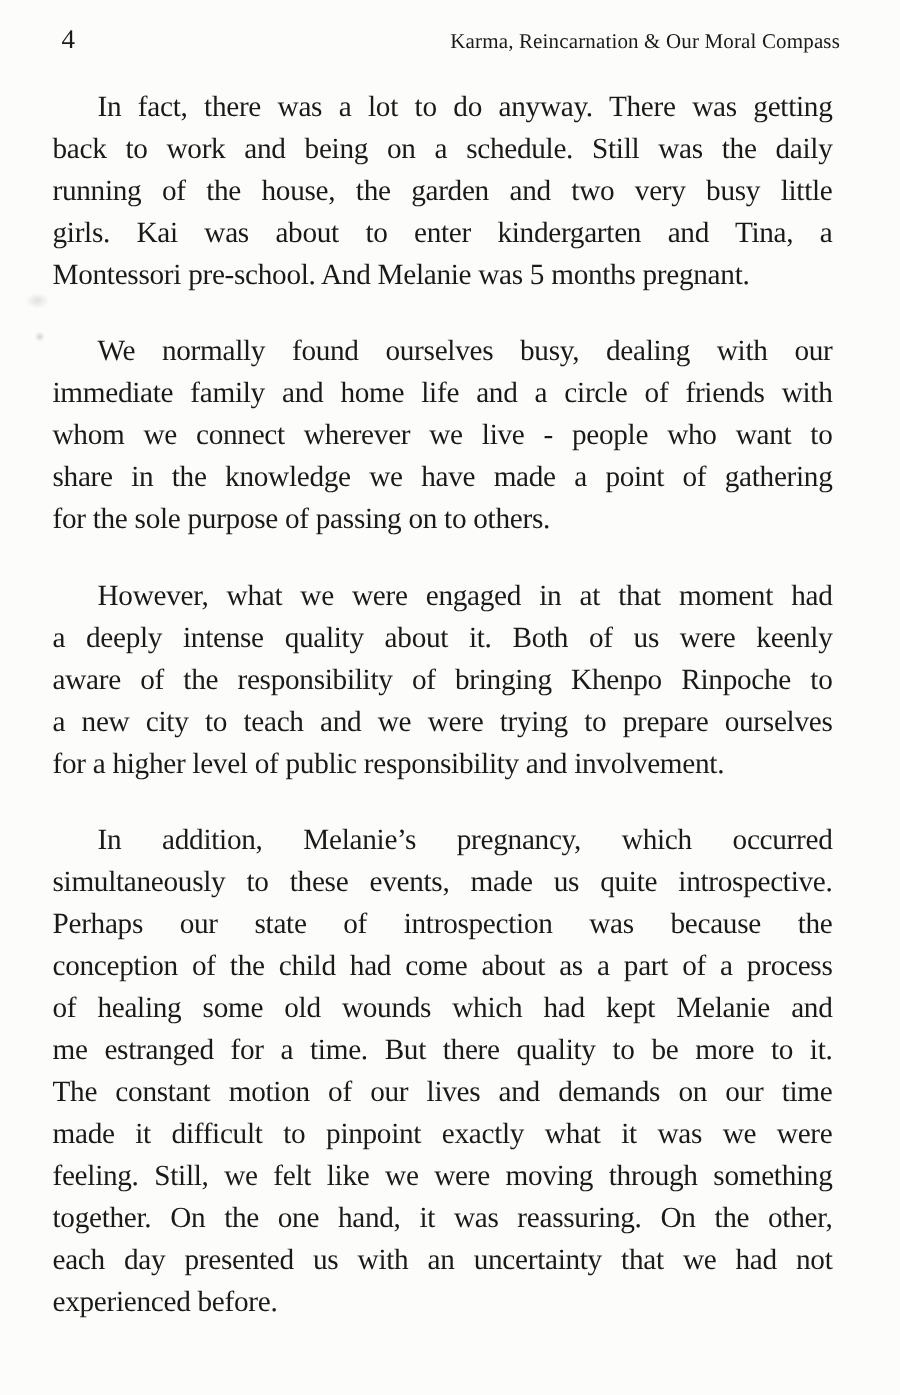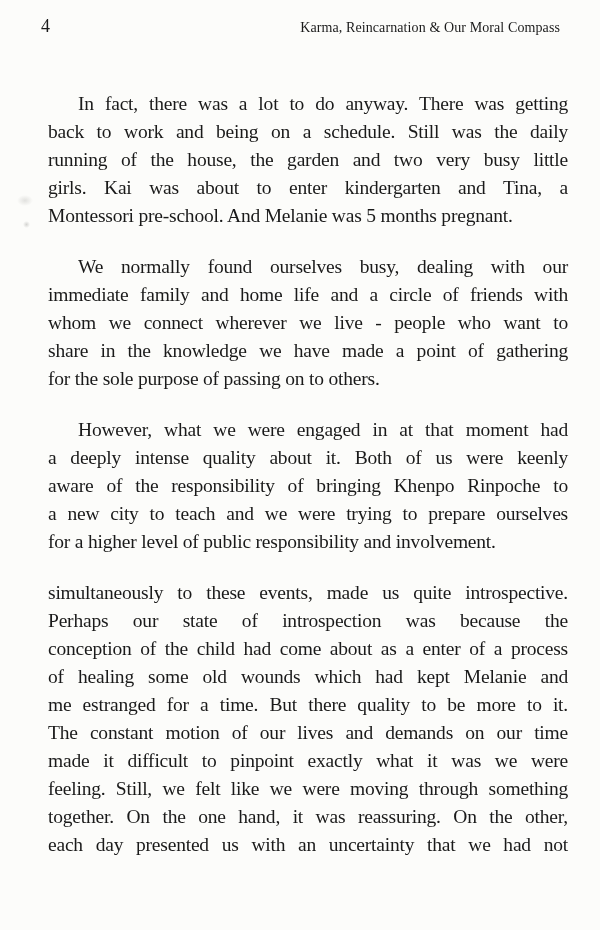--- a/index.html
+++ b/index.html
@@ -31,23 +31,22 @@
   }
   .page-number {
     font-size: 18px;
   }
   .running-title {
     font-size: 14px;
   }
   .page-body {
     position: absolute;
     top: 58px;
-    left: 48px;
+    left: 35px;
     width: 520px;
-    margin-top: 32px;
   }
   .para + .para {
     margin-top: 23px;
   }
   .line {
     font-size: 19.5px;
     line-height: 28px;
     letter-spacing: -0.2px;
     text-align: justify;
     text-align-last: justify;
@@ -105,29 +104,31 @@
         <div class="line last">for the sole purpose of passing on to others.</div>
       </div>
       <div class="para">
         <div class="line first">However, what we were engaged in at that moment had</div>
         <div class="line">a deeply intense quality about it. Both of us were keenly</div>
         <div class="line">aware of the responsibility of bringing Khenpo Rinpoche to</div>
         <div class="line">a new city to teach and we were trying to prepare ourselves</div>
         <div class="line last">for a higher level of public responsibility and involvement.</div>
       </div>
       <div class="para">
+        <div class="line first">In addition, Melanie’s pregnancy, which occurred</div>
         <div class="line">simultaneously to these events, made us quite introspective.</div>
         <div class="line">Perhaps our state of introspection was because the</div>
-        <div class="line">conception of the child had come about as a enter of a process</div>
+        <div class="line">conception of the child had come about as a part of a process</div>
         <div class="line">of healing some old wounds which had kept Melanie and</div>
         <div class="line">me estranged for a time. But there quality to be more to it.</div>
         <div class="line">The constant motion of our lives and demands on our time</div>
         <div class="line">made it difficult to pinpoint exactly what it was we were</div>
         <div class="line">feeling. Still, we felt like we were moving through something</div>
         <div class="line">together. On the one hand, it was reassuring. On the other,</div>
         <div class="line">each day presented us with an uncertainty that we had not</div>
+        <div class="line last">experienced before.</div>
       </div>
     </div>
 
   <div class="smudge-a"></div>
   <div class="smudge-b"></div>
 
 </div>
 
 </body></html>

